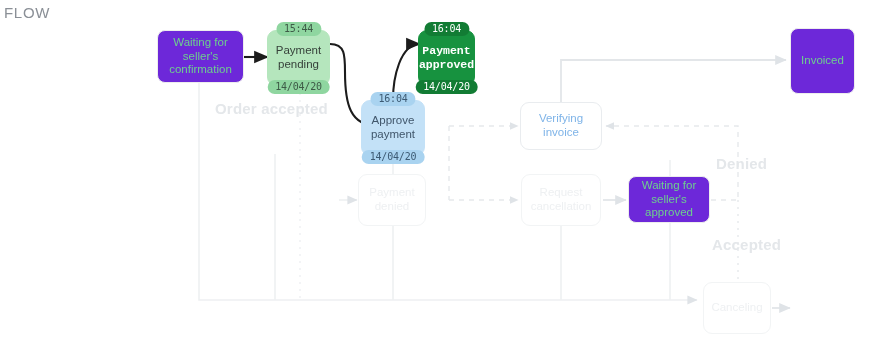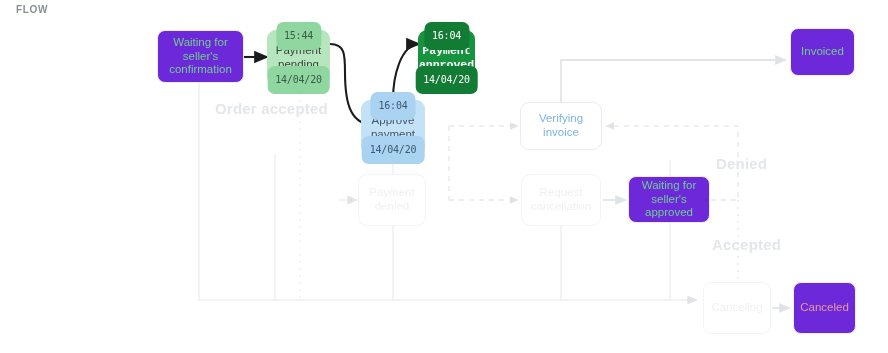--- a/index.html
+++ b/index.html
@@ -1,22 +1,22 @@
 <!DOCTYPE html>
 <html><head>
 <meta charset="utf-8">
 <style>
   html,body{margin:0;padding:0;background:#ffffff;}
   body{
     width:888px;height:353px;overflow:hidden;position:relative;
     font-family:"Liberation Sans","DejaVu Sans",sans-serif;
   }
   #flow-title{
-    position:absolute;left:16px;top:4px;
-    font-size:10px;letter-spacing:.7px;color:#8a8f96;font-weight:700;
+    position:absolute;left:4px;top:4px;
+    font-size:15px;letter-spacing:.7px;color:#8a8f96;font-weight:400;
   }
   #canvas{position:absolute;left:0;top:0;width:888px;height:353px;}
   #edges{position:absolute;left:0;top:0;width:888px;height:353px;pointer-events:none;}
 
   .node{position:absolute;box-sizing:border-box;display:flex;align-items:center;
         justify-content:center;text-align:center;line-height:1.18;}
   .node .lbl{display:block;padding:0 4px;}
 
   
   .card{border-radius:9px;border:1px solid #e9ecef;background:#ffffff;font-size:11.5px;}
@@ -31,21 +31,21 @@
   .card.blue .lbl{color:#40566b;}
   .card.plainblue .lbl{color:#7fb4e8;}
 
   
   .box{border-radius:8px;border:1px solid #ededed;background:#6d28d9;font-size:11.5px;}
   .box.greentxt .lbl{color:#6ecf8e;}
   .box.redtxt .lbl{color:#e79a96;}
 
   
   .pill{position:absolute;left:50%;transform:translateX(-50%);
-        border-radius:7px;font-size:10px;padding:8px 8px;white-space:nowrap;
+        border-radius:7px;font-size:10px;padding:1px 8px;white-space:nowrap;
         font-family:"DejaVu Sans Mono","Liberation Mono",monospace;letter-spacing:-.2px;}
   .pill.top{top:-9px;}
   .pill.bot{bottom:-9px;}
   .pill.green{background:#8fd6a0;color:#3d5a46;}
   .pill.darkgreen{background:#127c34;color:#ffffff;}
   .pill.blue{background:#a9d3f0;color:#3c5a73;}
 
   .edge-label{position:absolute;font-size:15px;color:#e4e7ea;white-space:nowrap;
               font-weight:bold;letter-spacing:.2px;}
 </style>
@@ -138,25 +138,22 @@
   </div>
 
   <div class="node card dim" style="left:521px;top:174px;width:80px;height:52px;">
     <span class="lbl">Request cancellation</span>
   </div>
 
   <div class="node box greentxt" style="left:628px;top:176px;width:82px;height:47px;">
     <span class="lbl">Waiting for seller's approved</span>
   </div>
 
-  <div class="node box greentxt" style="left:790px;top:28px;width:65px;height:48px;">
+  <div class="node box greentxt" style="left:790px;top:28px;width:65px;height:66px;">
     <span class="lbl">Invoiced</span>
   </div>
 
   <div class="node card dim" style="left:703px;top:282px;width:68px;height:52px;">
     <span class="lbl">Canceling</span>
   </div>
 
-  <div class="node box redtxt" style="left:793px;top:282px;width:63px;height:52px;">
-    <span class="lbl">Canceled</span>
-  </div>
 
 </div>
 
 </body></html>

